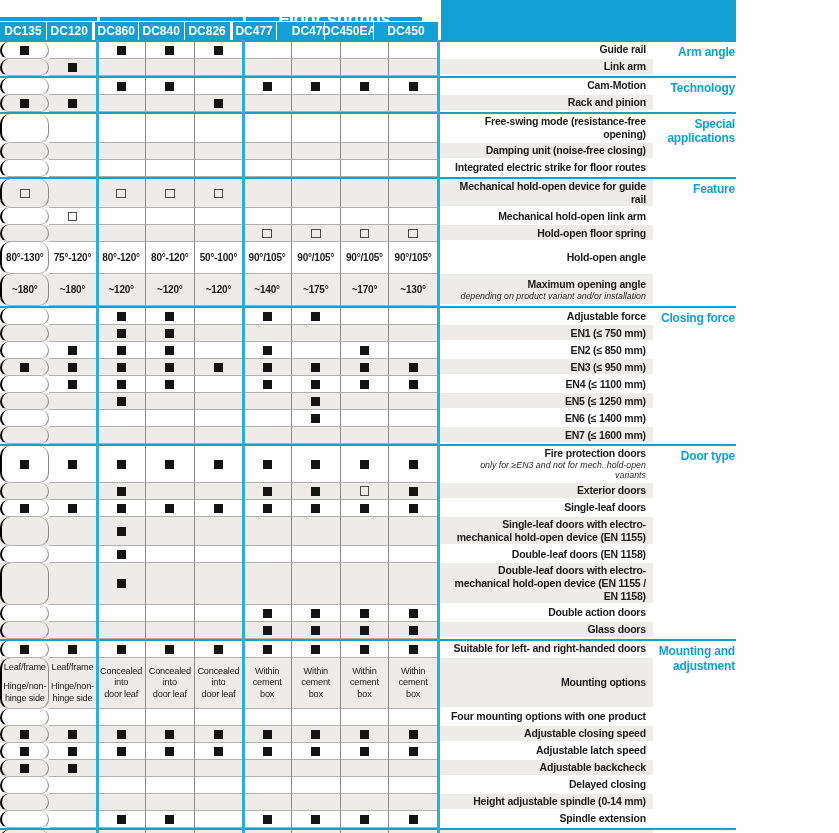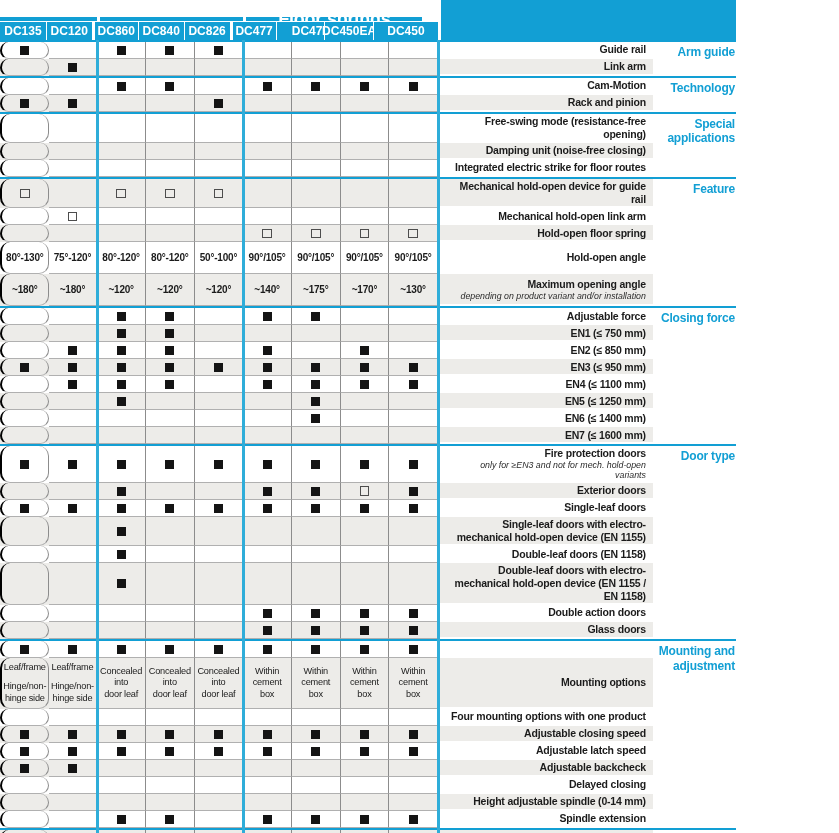--- a/index.html
+++ b/index.html
@@ -140,21 +140,21 @@
               <div class="cell"></div>
               <div class="cell"></div>
               <div class="cell"></div>
               <div class="cell"></div>
               <div class="cell"></div>
               <div class="label-cell">
                 <div class="row-label">Link arm</div>
               </div>
             </div>
           </div>
-          <div class="category-cell">Arm guide</div>
+          <div class="category-cell">Arm angle</div>
         </div>
         <div class="section">
           <div class="rows">
             <div class="row">
               <div class="cell first"></div>
               <div class="cell"></div>
               <div class="cell">
                 <span class="sq-f"></span>
               </div>
               <div class="cell">
@@ -762,20 +762,23 @@
                 <span class="sq-f"></span>
               </div>
               <div class="cell">
                 <span class="sq-f"></span>
               </div>
               <div class="cell">
                 <span class="sq-f"></span>
               </div>
               <div class="cell">
                 <span class="sq-f"></span>
+              </div>
+              <div class="label-cell">
+                <div class="row-label">Suitable for left- and right-handed doors</div>
               </div>
             </div>
             <div class="row stripe row-xtall">
               <div class="cell first">
                 <div class="cell-text small">Leaf/frame</div>
                 <div class="cell-gap"></div>
                 <div class="cell-text small">Hinge/non-hinge side</div>
               </div>
               <div class="cell">
                 <div class="cell-text small">Leaf/frame</div>

